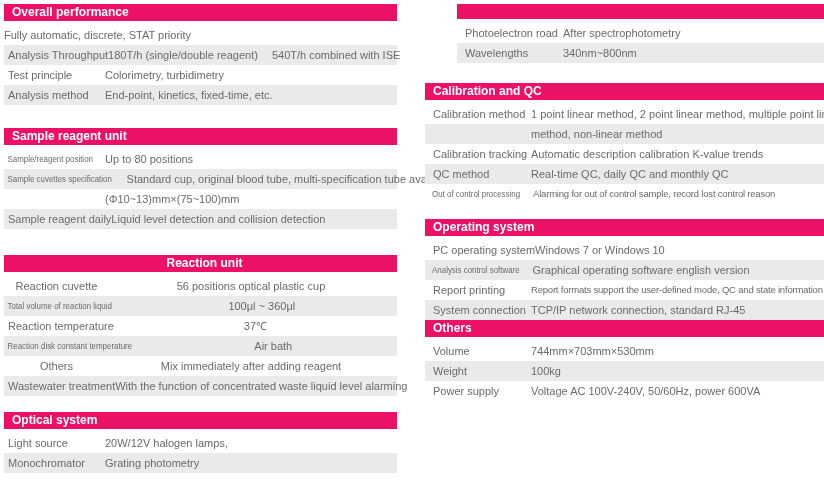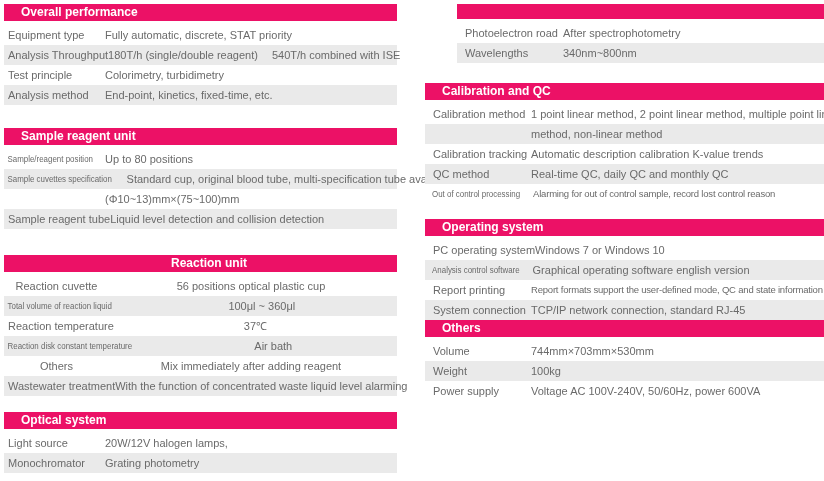--- a/index.html
+++ b/index.html
@@ -10,21 +10,21 @@
   }
   .page{position:relative;width:824px;height:481px;}
   .col{position:absolute;top:0;}
   .col-left{left:4px;width:393px;}
   .col-right{left:425px;width:399px;}
 
   .hdr{
     height:17px;line-height:17px;
     background:var(--accent,#ec1166);
     color:#ffffff;font-size:12px;font-weight:bold;
-    padding-left:17px;box-sizing:border-box;
+    padding-left:8px;box-sizing:border-box;
   }
   .hdr.bar-empty{height:15px;}
 
   .rows{margin-top:4px;}
   .row{
     display:flex;align-items:center;
     height:20px;line-height:20px;
     font-size:11px;color:var(--text,#6a6a6a);
     white-space:nowrap;
   }
@@ -53,21 +53,20 @@
 <div class="page">
 
   <div class="col col-left">
 
     <section class="sec1">
       <div class="hdr">
         <span>Overall performance</span>
       </div>
       <div class="rows">
         <div class="row">
-          <span class="lbl">Equipment type</span>
           <span class="val">Fully automatic, discrete, STAT priority</span>
         </div>
         <div class="row stripe">
           <span class="lbl">Analysis Throughput</span>
           <span class="val" style="flex:0 0 auto;">180T/h (single/double reagent)</span>
           <span class="val2">540T/h combined with ISE</span>
         </div>
         <div class="row">
           <span class="lbl">Test principle</span>
           <span class="val">Colorimetry, turbidimetry</span>
@@ -90,21 +89,21 @@
         </div>
         <div class="row stripe">
           <span class="lbl cond">Sample cuvettes specification</span>
           <span class="val">Standard cup, original blood tube, multi-specification tube available</span>
         </div>
         <div class="row">
           <span class="lbl"></span>
           <span class="val">(Φ10~13)mm×(75~100)mm</span>
         </div>
         <div class="row stripe">
-          <span class="lbl">Sample reagent tube</span>
+          <span class="lbl">Sample reagent daily</span>
           <span class="val">Liquid level detection and collision detection</span>
         </div>
       </div>
     </section>
 
     <section class="sec3">
       <div class="hdr">
         <span>Reaction unit</span>
       </div>
       <div class="rows">

